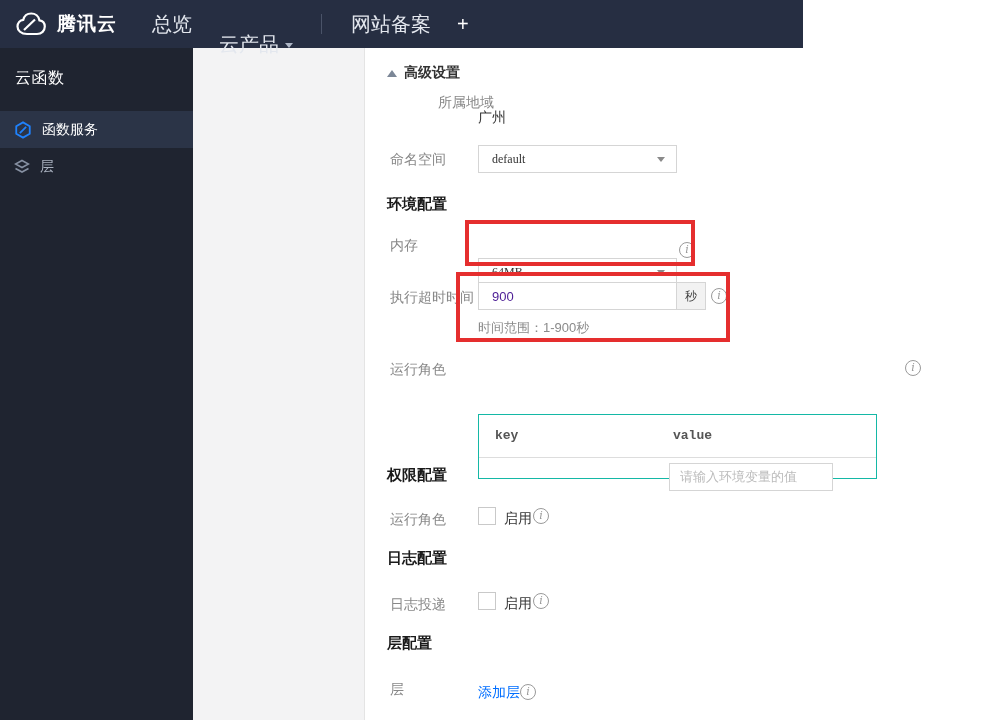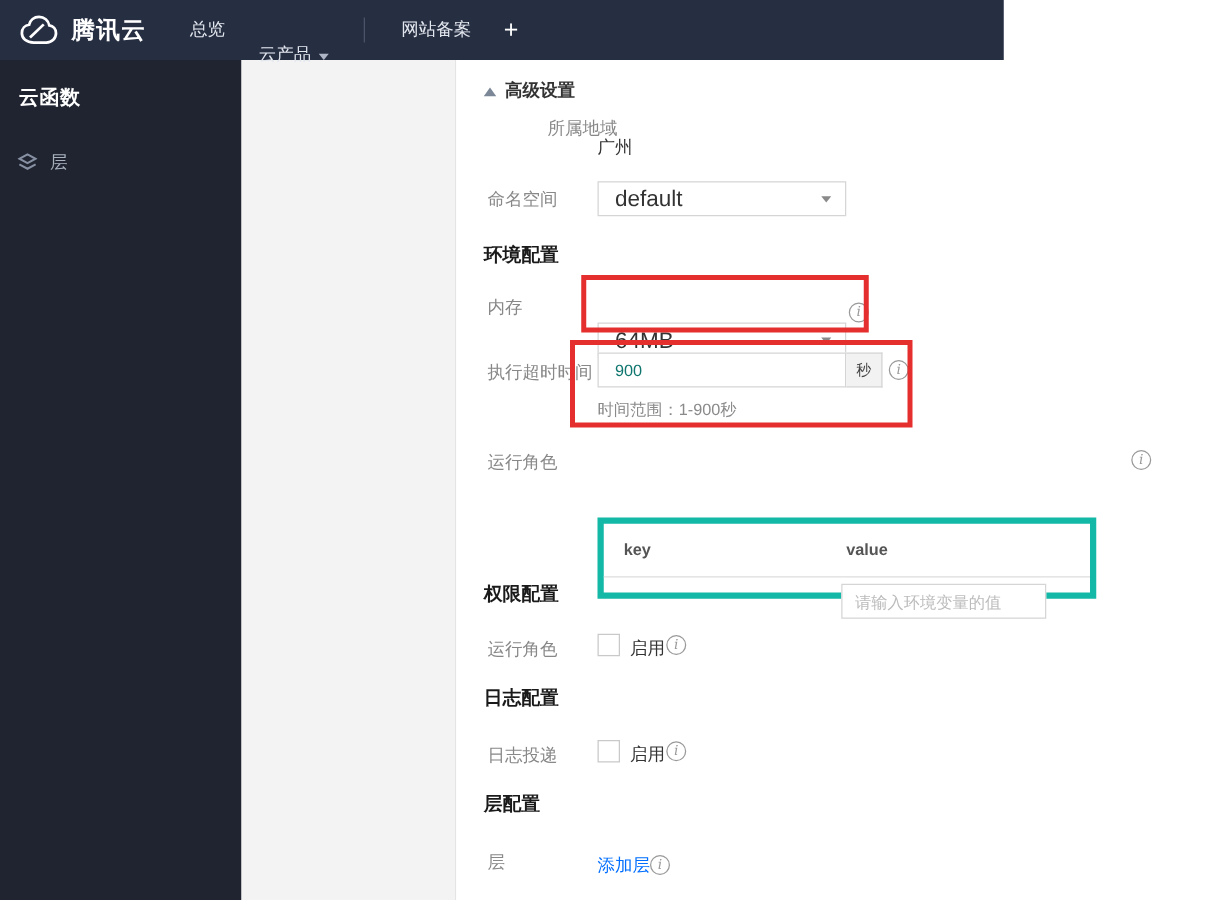--- a/index.html
+++ b/index.html
@@ -4,31 +4,31 @@
 <style>
   * { margin:0; padding:0; box-sizing:border-box; }
   html,body { width:985px; height:720px; overflow:hidden; }
   body { font-family:"Liberation Sans","DejaVu Sans",sans-serif; background:#fff; position:relative; }
 
   
   .topbar { position:absolute; top:0; left:0; width:803px; height:48px; background:#262e42; display:flex; align-items:center; z-index:20; }
   .logo { margin-left:14px; display:flex; align-items:center; }
   .brand { color:#fff; font-size:19px; font-weight:bold; margin-left:9px; letter-spacing:1px; }
   .topnav { display:flex; align-items:center; }
-  .nav-item { color:#e3e7ee; font-size:14px; cursor:pointer; text-decoration:none; display:flex; align-items:center; }
+  .nav-item { color:#e3e7ee; font-size:20px; cursor:pointer; text-decoration:none; display:flex; align-items:center; }
   .nav-overview { margin-left:35px; }
   .nav-products { margin-left:27px;margin-top:40px; }
   .caret-sm { width:0; height:0; border-left:4px solid transparent; border-right:4px solid transparent; border-top:5px solid #aeb6c6; margin-left:6px; margin-top:2px; }
   .nav-divider { width:1px; height:20px; background:#4a5368; margin-left:28px; }
   .nav-record { margin-left:29px; }
   .nav-plus { margin-left:26px; font-size:20px; font-weight:400; color:#fff; }
 
   
   .sidebar { position:absolute; top:48px; left:0; width:193px; height:672px; background:#1f2430; z-index:10; }
-  .sidebar-title { color:#fff; font-size:16px; font-weight:bold; padding:20px 0 0 15px; letter-spacing:0.5px; }
+  .sidebar-title { color:#fff; font-size:16px; font-weight:normal; padding:20px 0 0 15px; letter-spacing:0.5px; }
   .side-items { margin-top:22px; }
   .side-item { height:37px; display:flex; align-items:center; padding-left:14px; cursor:pointer; }
   .side-item .lbl { color:#aab2c0; font-size:14px; margin-left:10px; }
   .side-item.selected { background:#2b3447; }
   .side-item.selected .lbl { color:#fff; }
 
   
   .graycol { position:absolute; top:48px; left:193px; width:172px; height:672px; background:#f3f3f4; border-right:1px solid #e4e4e4; }
 
   
@@ -36,32 +36,32 @@
   .abs { position:absolute; }
   .form-label { font-size:14px; color:#888; }
   .section-h { font-size:15px; font-weight:bold; color:#1a1a1a; }
   .value-text { font-size:14px; color:#333; }
 
   .adv-toggle { left:22px; top:16px; display:flex; align-items:center; cursor:pointer; }
   .tri-up { width:0; height:0; border-left:5px solid transparent; border-right:5px solid transparent; border-bottom:7px solid #7c8797; margin-right:7px; }
   .adv-text { font-size:14px; font-weight:bold; color:#333; }
 
   .select-box { width:199px; height:28px; border:1px solid #d5d5d5; background:#fff; display:flex; align-items:center; padding-left:13px; position:relative; cursor:pointer; }
-  .select-box .sel-val { font-size:18px; color:#333; }
+  .select-box .sel-val { font-size:12px; color:#333;font-family:Liberation Serif, serif; }
   .caret-down { position:absolute; right:11px; top:11px; width:0; height:0; border-left:4px solid transparent; border-right:4px solid transparent; border-top:5px solid #8a8a8a; }
 
-  .text-input { height:28px; border:1px solid #d5d5d5; font-size:13px; color:#0f766e; padding-left:13px; outline:none; font-family:inherit; }
+  .text-input { height:28px; border:1px solid #d5d5d5; font-size:13px; color:#4c1d95; padding-left:13px; outline:none; font-family:inherit; }
   .input-group { display:flex; }
   .unit-box { width:29px; height:28px; background:#f2f2f2; border:1px solid #d5d5d5; border-left:none; display:flex; align-items:center; justify-content:center; font-size:12px; color:#444; }
 
   .hint-text { font-size:13px; color:#8a8a8a; }
 
   .info-icon { width:16px; height:16px; border:1px solid #9a9a9a; border-radius:50%; color:#9a9a9a; font-size:11px; line-height:14px; text-align:center; font-family:"DejaVu Serif",serif; font-style:italic; cursor:pointer; background:#fff; }
 
-  .env-table { width:399px; height:65px; border:5px solid #14b8a6; position:relative; }
+  .env-table { width:399px; height:65px; border:1px solid #14b8a6; position:relative;font-family:Liberation Mono, monospace; }
   .env-th { position:absolute; top:13px; font-size:13px; font-weight:bold; color:#555; }
   .env-th.key { left:16px; } .env-th.val { left:194px; }
   .env-divider { position:absolute; left:0; top:42px; width:100%; height:1px; background:#ddd; }
   .env-input { position:absolute; top:48px; width:164px; height:28px; border:1px solid #d5d5d5; font-size:13px; color:#333; padding-left:10px; outline:none; font-family:inherit; }
   .env-input::placeholder { color:#bcbcbc; }
   .env-input.key { left:8px; } .env-input.val { left:190px; }
 
   .checkbox { width:18px; height:18px; border:1px solid #c9c9c9; background:#fff; appearance:none; -webkit-appearance:none; cursor:pointer; }
   .enable-lbl { font-size:14px; color:#333; }
 
@@ -90,20 +90,27 @@
     </a>
     <span class="nav-divider"></span>
     <a class="nav-item nav-record">网站备案</a>
     <a class="nav-item nav-plus">+</a>
   </div>
 </div>
 
 <div class="sidebar">
   <div class="sidebar-title">云函数</div>
   <div class="side-items">
+    <div class="side-item selected">
+      <svg width="18" height="18" viewBox="0 0 20 20">
+        <polygon points="10,1.5 17.5,5.8 17.5,14.2 10,18.5 2.5,14.2 2.5,5.8" fill="none" stroke="#1f82fd" stroke-width="2"></polygon>
+        <path d="M6.5,13.5 L13.5,6.5" stroke="#1f82fd" stroke-width="2"></path>
+      </svg>
+      <span class="lbl">函数服务</span>
+    </div>
     <div class="side-item">
       <svg width="16" height="16" viewBox="0 0 16 16">
         <path d="M8 1.5 L14.5 5 L8 8.5 L1.5 5 Z" fill="none" stroke="#8690a2" stroke-width="1.6"></path>
         <path d="M1.5 9.5 L8 13 L14.5 9.5" fill="none" stroke="#8690a2" stroke-width="1.6"></path>
       </svg>
       <span class="lbl">层</span>
     </div>
   </div>
 </div>
 

